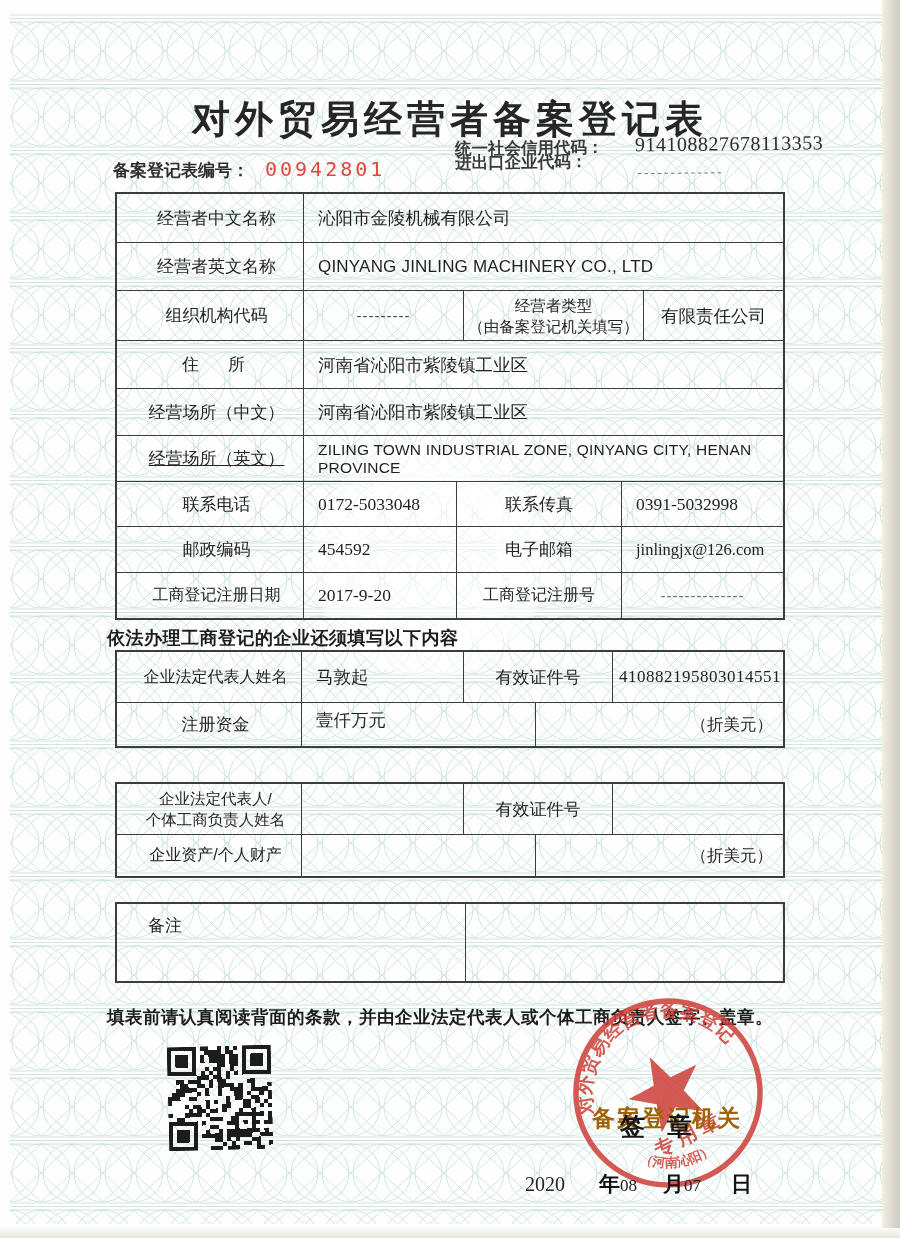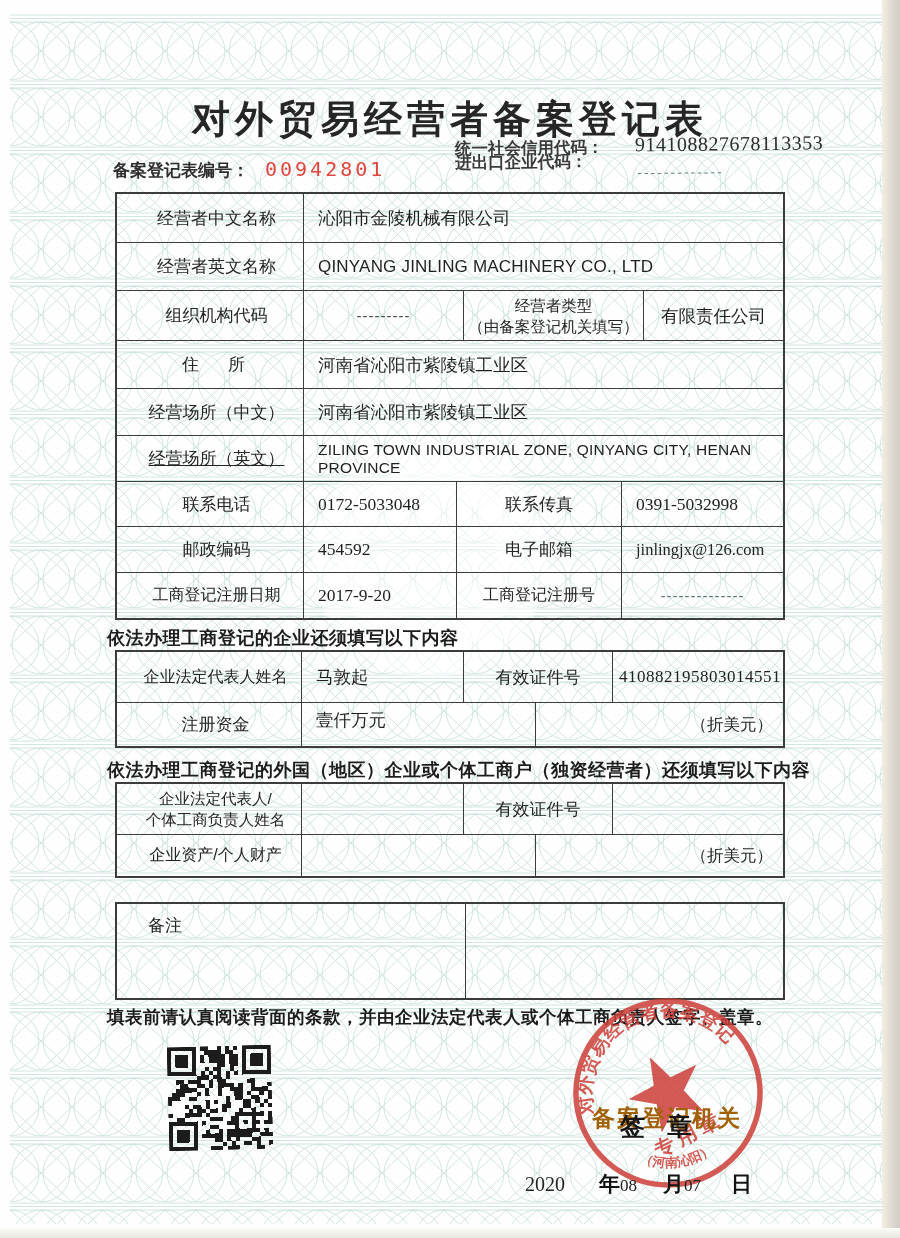--- a/index.html
+++ b/index.html
@@ -154,40 +154,39 @@
       <div class="cell cl" style="width:149px;">有效证件号</div>
       <div class="cell cv" style="flex:1;padding-left:6px;font-size:17px;letter-spacing:0.5px;">410882195803014551</div>
     </div>
     <div class="trow" style="height:44px;">
       <div class="cell cl" style="width:171px;">注册资金</div>
       <div class="cell cv" style="width:234px;align-items:flex-start;padding-top:5px;">壹仟万元</div>
       <div class="cell note-usd" style="flex:1;">（折美元）</div>
     </div>
   </div>
 
-  <div class="abs sec-head" style="top:758px;width:720px;">依法办理工商登记的外国（地区）企业或个体工商户（独资经营者）还须填写以下内容</div>
   <div class="tbl" style="top:782px;">
     <div class="trow" style="height:50px;">
       <div class="cell cl two-line" style="width:171px;font-size:15.5px;">
         <span>企业法定代表人/</span>
         <span>个体工商负责人姓名</span>
       </div>
       <div class="cell cv" style="width:162px;"></div>
       <div class="cell cl" style="width:149px;">有效证件号</div>
       <div class="cell cv" style="flex:1;"></div>
     </div>
     <div class="trow" style="height:42px;">
       <div class="cell cl" style="width:171px;font-size:16px;">企业资产/个人财产</div>
       <div class="cell cv" style="width:234px;"></div>
       <div class="cell note-usd" style="flex:1;">（折美元）</div>
     </div>
   </div>
 
   <div class="tbl" style="top:902px;">
-    <div class="trow" style="height:94px;">
+    <div class="trow" style="height:77px;">
       <div class="cell remark-label" style="width:335px;">备注</div>
       <div class="cell" style="flex:1;"></div>
     </div>
   </div>
 
   <div class="abs footer-note">填表前请认真阅读背面的条款，并由企业法定代表人或个体工商负责人签字、盖章。</div>
 
   <div class="abs qr" id="qr"><svg width="104" height="104" viewBox="0 0 100 100" shape-rendering="crispEdges" xmlns="http://www.w3.org/2000/svg">
         <rect x="0" y="0" width="4" height="4" fill="#1c1c1c"></rect>
         <rect x="4" y="0" width="4" height="4" fill="#1c1c1c"></rect>

